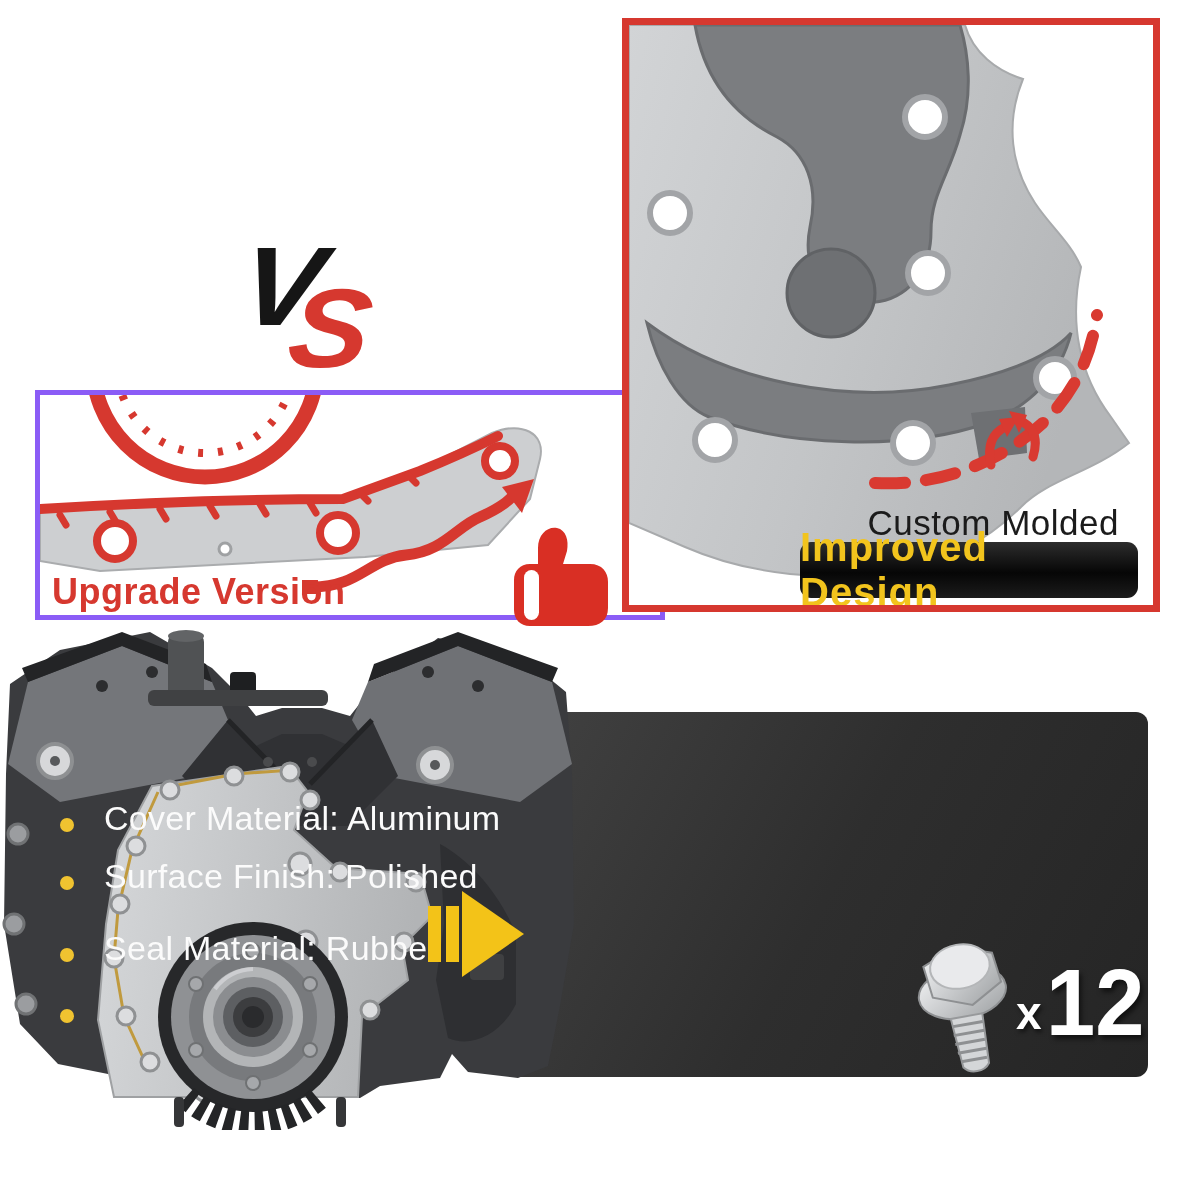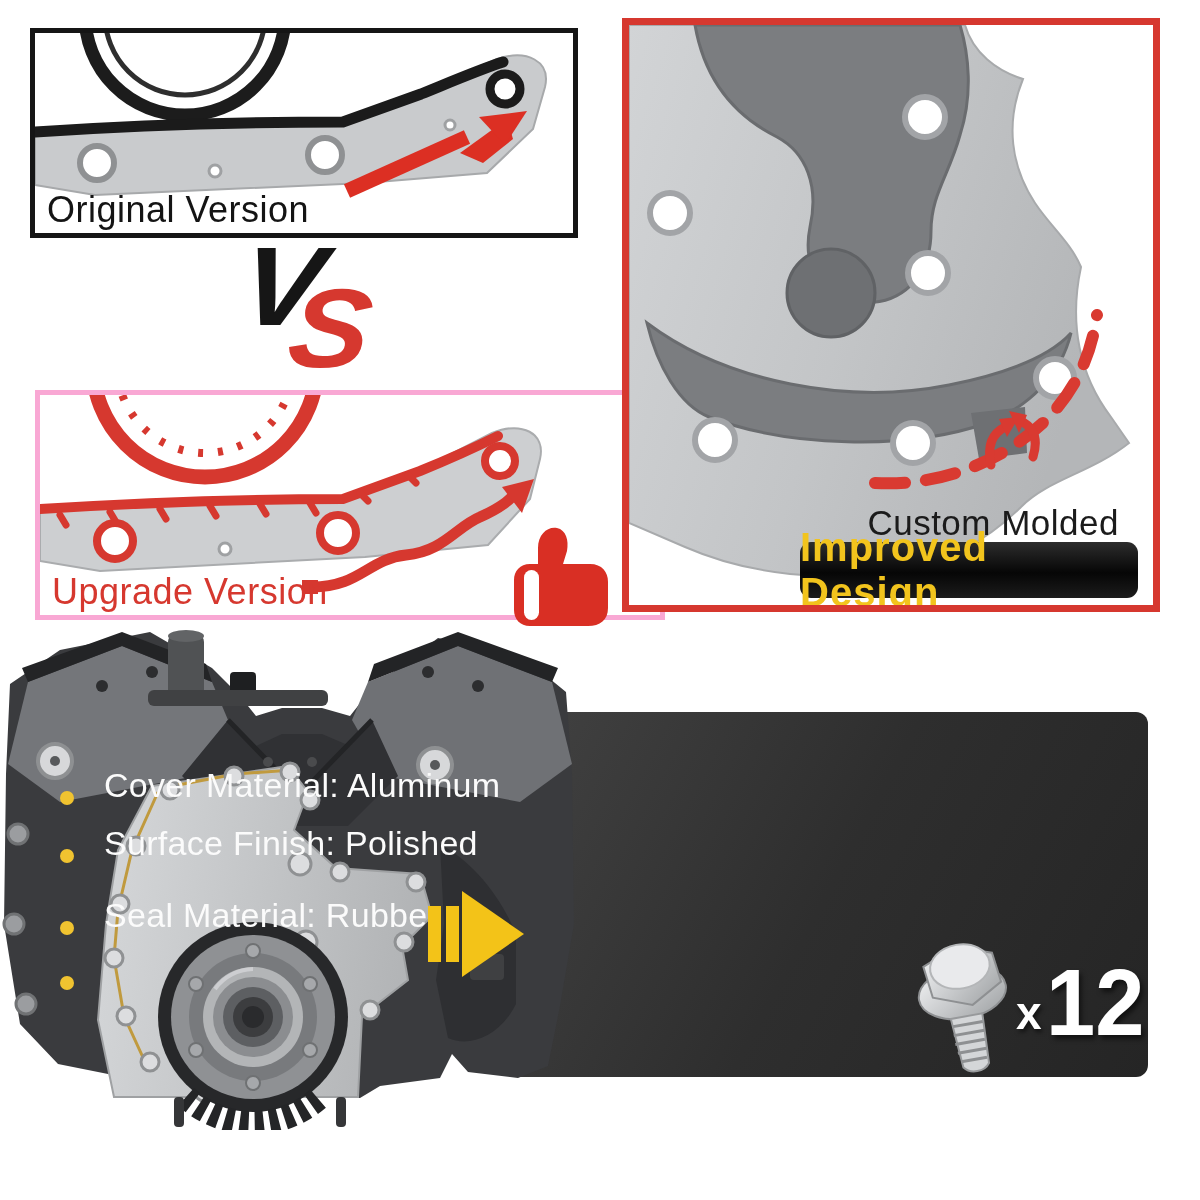--- a/index.html
+++ b/index.html
@@ -3,21 +3,21 @@
 <meta charset="utf-8">
 <style>
   html,body{margin:0;padding:0;background:#fff;}
   .canvas{position:relative;width:1200px;height:1200px;background:#ffffff;overflow:hidden;
           font-family:"Liberation Sans", sans-serif;}
   .abs{position:absolute;}
 
   
   .cmp-box{position:absolute;background:#fff;box-sizing:border-box;overflow:hidden;}
   .box-original{left:30px;top:28px;width:548px;height:210px;border:5px solid #151515;}
-  .box-upgrade{left:35px;top:390px;width:630px;height:230px;border:5px solid #f9a8d4;}
+  .box-upgrade{left:35px;top:390px;width:630px;height:230px;border:5px solid #8b5cf6;font-weight:bold;}
   .cmp-label{position:absolute;left:12px;bottom:3px;font-size:36px;line-height:1.1;letter-spacing:0.5px;}
   .lbl-original{color:#141414;}
   .lbl-upgrade{color:#d6382f;}
 
   .vs-wrap{left:235px;top:225px;width:180px;height:185px;}
   .vs-letter{position:absolute;font-size:112px;font-weight:bold;font-style:italic;line-height:1;
              transform:skewX(-8deg) scaleX(1.08);}
   .vs-v{left:10px;top:6px;color:#161616;}
   .vs-s{left:58px;top:48px;color:#d6382f;}
 
@@ -28,63 +28,39 @@
                 background:#fff;box-sizing:border-box;overflow:hidden;}
   .improved-caption{position:absolute;right:34px;top:478px;font-size:35px;color:#1b1b1b;letter-spacing:0.5px;}
   .improved-badge{position:absolute;left:171px;top:517px;width:338px;height:56px;border-radius:11px;
                   background:linear-gradient(180deg,#2d2d2d 0%,#060606 55%,#1c1c1c 100%);
                   display:flex;align-items:center;justify-content:flex-end;}
   .improved-badge span{font-size:40px;font-weight:bold;color:#f2c41d;letter-spacing:1px;}
 
   
   .features-panel{left:505px;top:712px;width:643px;height:365px;border-radius:12px;z-index:1;
                   background:linear-gradient(118deg,#424242 0%,#2e2e2e 50%,#252525 100%);}
-  .feature-row{position:absolute;left:60px;display:flex;align-items:flex-end;z-index:3;}
+  .feature-row{position:absolute;left:60px;display:flex;align-items:center;z-index:3;margin-top:33px;}
   .feature-dot{width:14px;height:14px;border-radius:50%;background:#f0c330;margin-top:13px;flex:0 0 auto;}
   .feature-text{margin-left:30px;font-size:34px;color:#fbfbfb;line-height:40px;letter-spacing:0.3px;}
   .row-0{top:765px;} .row-1{top:823px;} .row-2{top:895px;} .row-3{top:963px;}
 
   .bolt-icon{left:912px;top:930px;width:106px;height:150px;z-index:3;}
   .mult-x{left:1016px;top:986px;font-size:46px;font-weight:bold;color:#fff;z-index:3;
           text-shadow:2px 3px 4px rgba(0,0,0,.55);}
   .mult-count{left:1046px;top:956px;font-size:94px;font-weight:bold;color:#fff;z-index:3;line-height:1;
           transform:scaleX(.94);transform-origin:left;text-shadow:3px 4px 5px rgba(0,0,0,.55);}
 
   .engine-photo{left:0px;top:624px;width:580px;height:506px;z-index:2;}
   .ff-arrow{left:424px;top:891px;width:102px;height:86px;z-index:4;}
 </style>
 </head>
 <body>
 
 <div class="canvas">
 
-  <div class="cmp-box box-original">
-    <svg width="538" height="200" viewBox="0 0 538 200">
-
-      <circle cx="150" cy="-18" r="100" fill="none" stroke="#1c1c1c" stroke-width="13"></circle>
-      <circle cx="150" cy="-18" r="80" fill="none" stroke="#2e2e2e" stroke-width="5"></circle>
-
-      <path d="M0,96 L310,86 L388,58 L462,26 C492,16 516,28 510,54 L498,96 L452,140 L330,150 L60,162 L0,152 Z" fill="#c9cbcd" stroke="#a7a9ab" stroke-width="2"></path>
-
-      <path d="M0,99 C90,93 210,89 308,89 L386,61 C418,48 446,36 468,29" fill="none" stroke="#1b1b1b" stroke-width="11" stroke-linecap="round"></path>
-
-      <circle cx="62" cy="130" r="17" fill="#ffffff" stroke="#8f9193" stroke-width="6"></circle>
-      <circle cx="290" cy="122" r="17" fill="#ffffff" stroke="#8f9193" stroke-width="6"></circle>
-      <circle cx="470" cy="56" r="15" fill="#ffffff" stroke="#1b1b1b" stroke-width="9"></circle>
-      <circle cx="180" cy="138" r="6" fill="#ffffff" stroke="#9fa1a3" stroke-width="3"></circle>
-      <circle cx="415" cy="92" r="5" fill="#ffffff" stroke="#9fa1a3" stroke-width="3"></circle>
-
-      <g>
-        <path d="M312,158 L432,104" stroke="#dc2f23" stroke-width="15" fill="none"></path>
-        <path d="M425,120 L472,86 L478,106 L448,130 Z" fill="#dc2f23"></path>
-        <path d="M470,112 L492,78 L444,84 Z" fill="#dc2f23"></path>
-      </g>
-    </svg>
-    <div class="cmp-label lbl-original">Original Version</div>
-  </div>
 
   <div class="abs vs-wrap">
     <span class="vs-letter vs-v">V</span>
     <span class="vs-letter vs-s">S</span>
   </div>
 
   <div class="cmp-box box-upgrade">
     <svg width="533" height="220" viewBox="0 0 533 220">
 
       <circle cx="165" cy="-30" r="112" fill="none" stroke="#d6382f" stroke-width="15"></circle>

